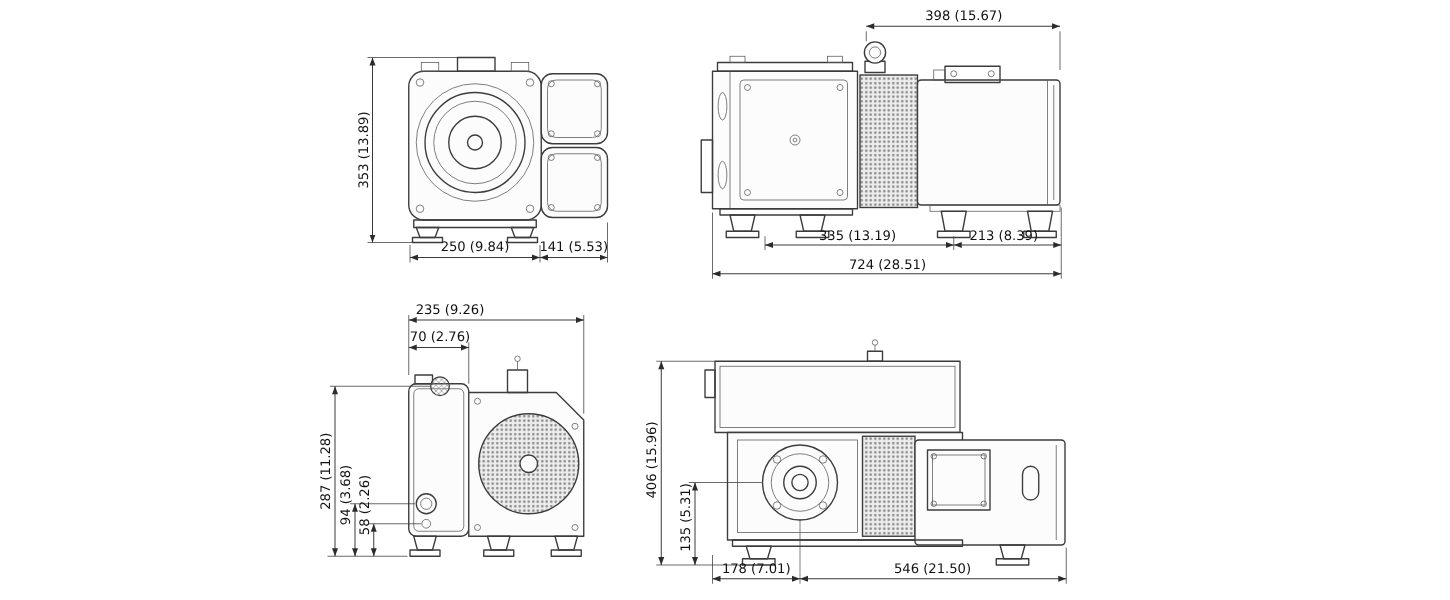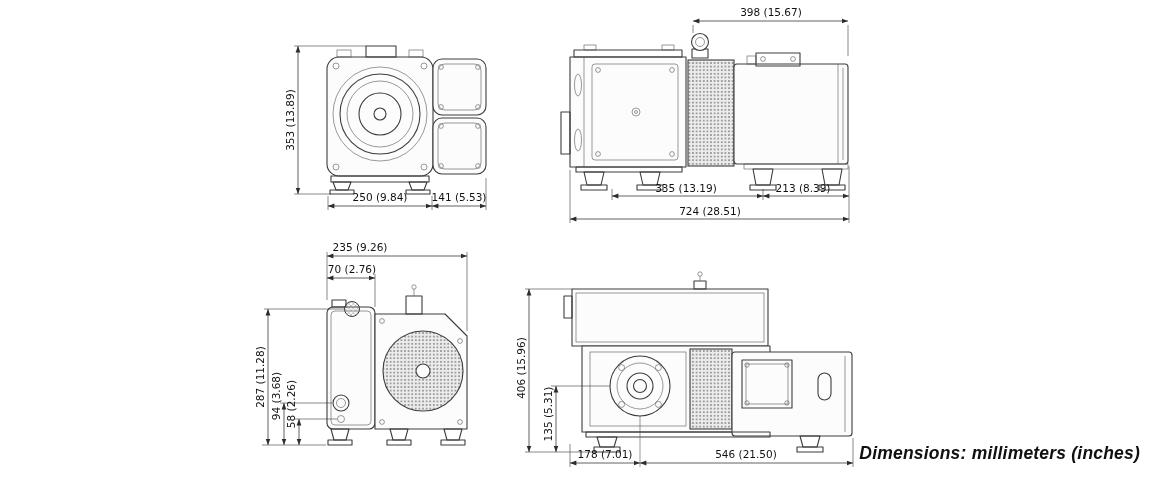--- a/index.html
+++ b/index.html
@@ -269,14 +269,13 @@
       <line class="ext" x1="570" y1="444" x2="570" y2="467"></line>
       <line class="ext" x1="853" y1="438" x2="853" y2="467"></line>
       <line class="dim" x1="570" y1="463" x2="640" y2="463" marker-start="url(#as)" marker-end="url(#ae)"></line>
       <line class="dim" x1="640" y1="463" x2="853" y2="463" marker-start="url(#as)" marker-end="url(#ae)"></line>
       <text class="dimtext" x="605" y="458" text-anchor="middle">178 (7.01)</text>
       <text class="dimtext" x="746" y="458" text-anchor="middle">546 (21.50)</text>
     </g>
   </g>
 </svg>
 
-<div class="footer-note">Dimensions: millimeters (inches)</div>
 </div>
 
 </body></html>

